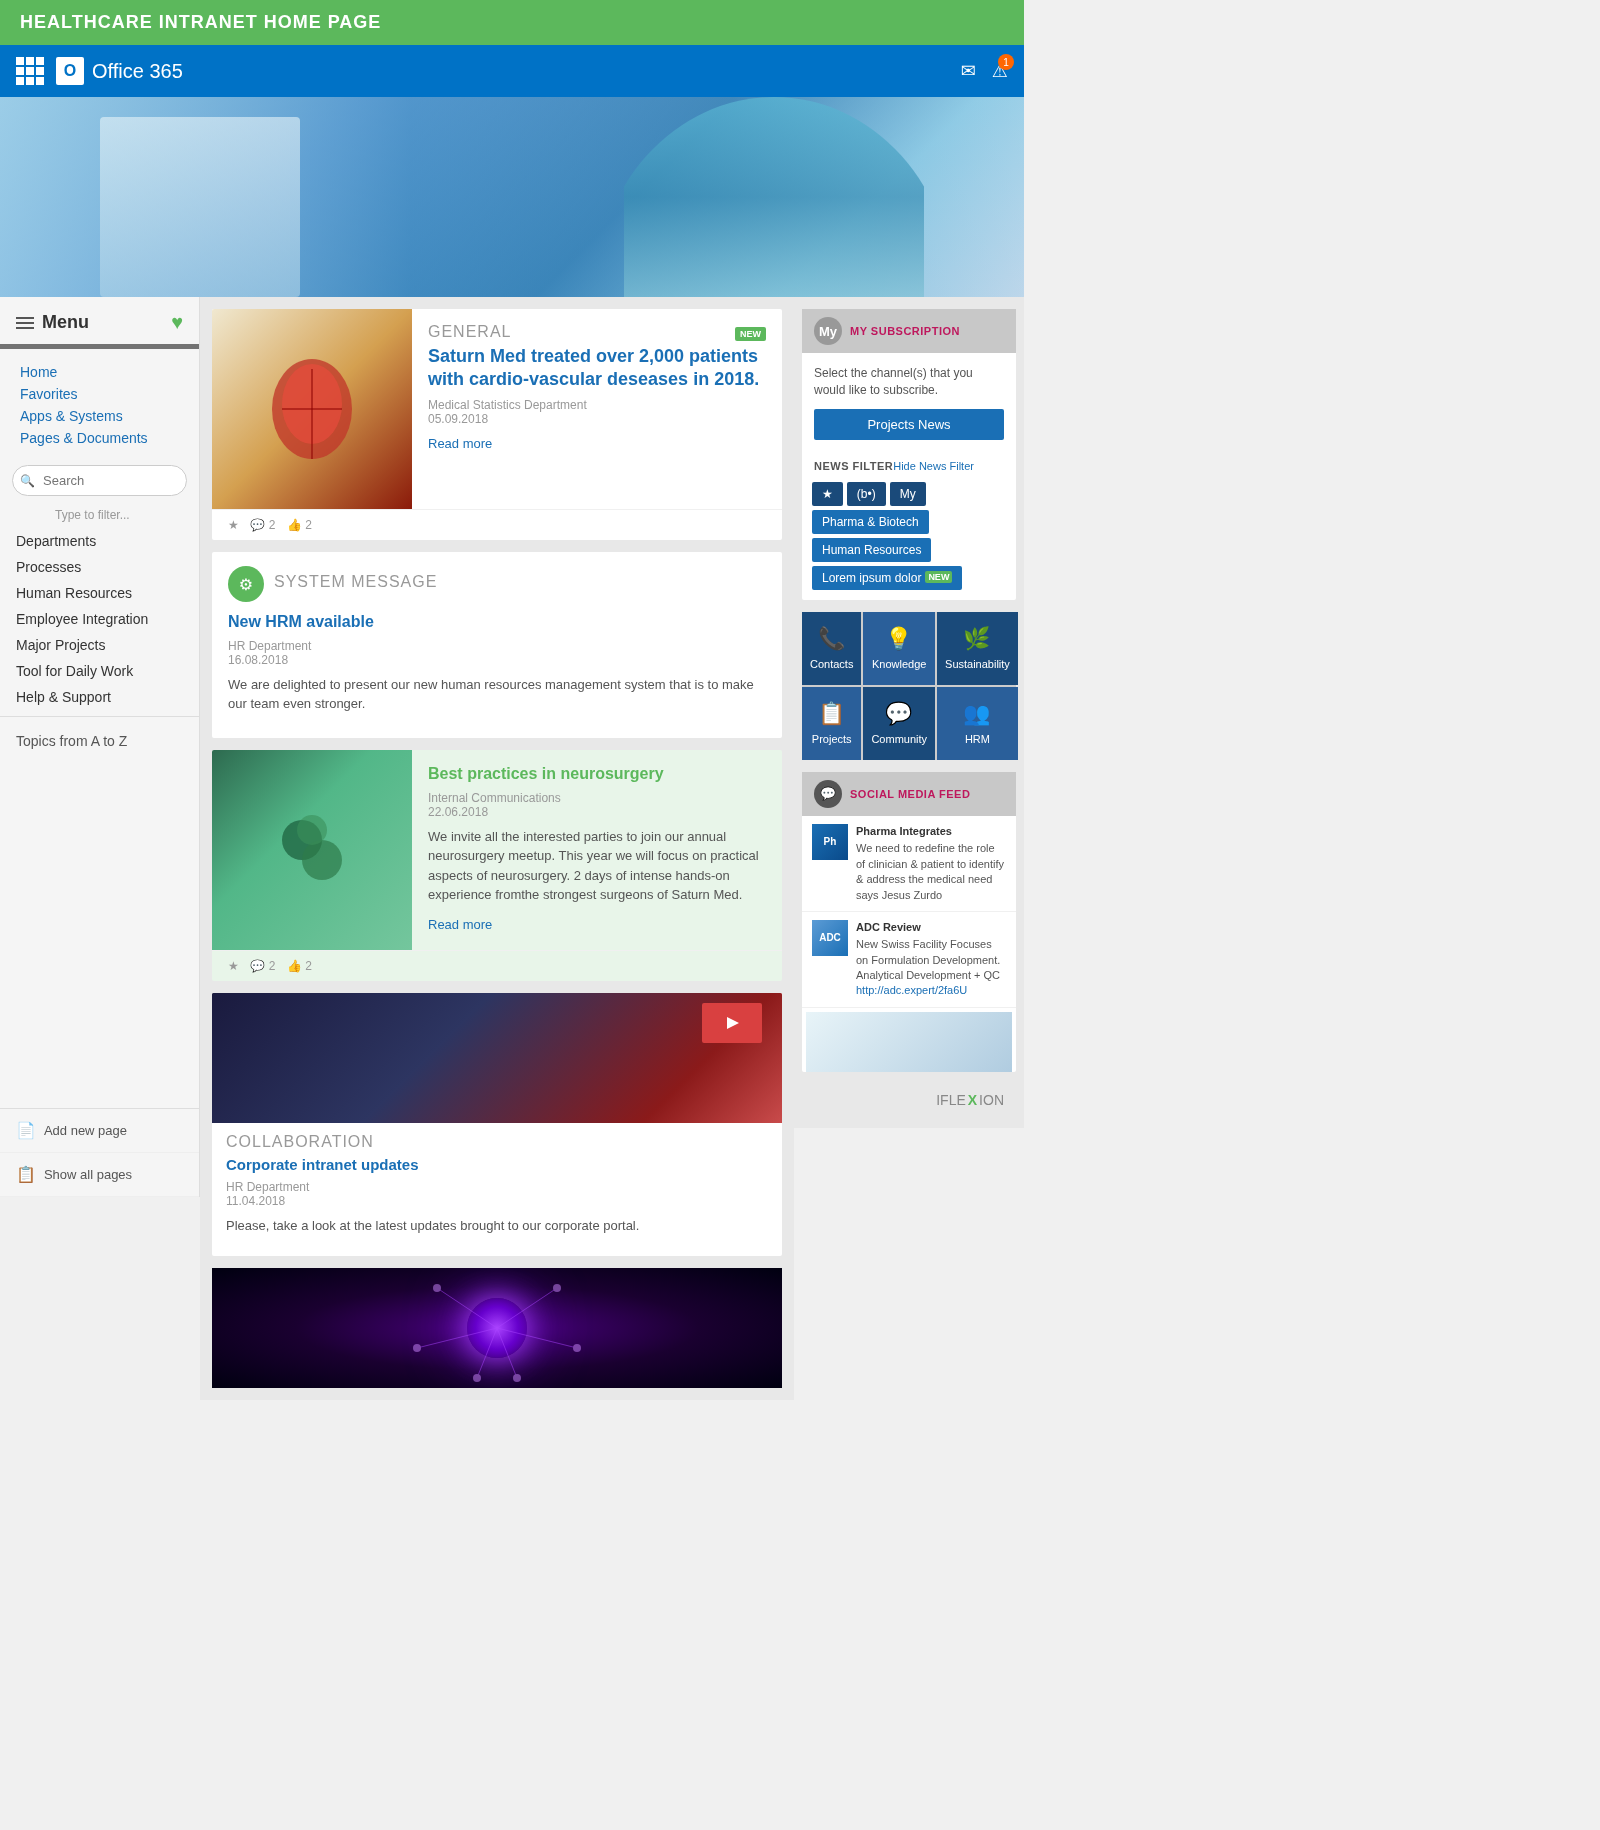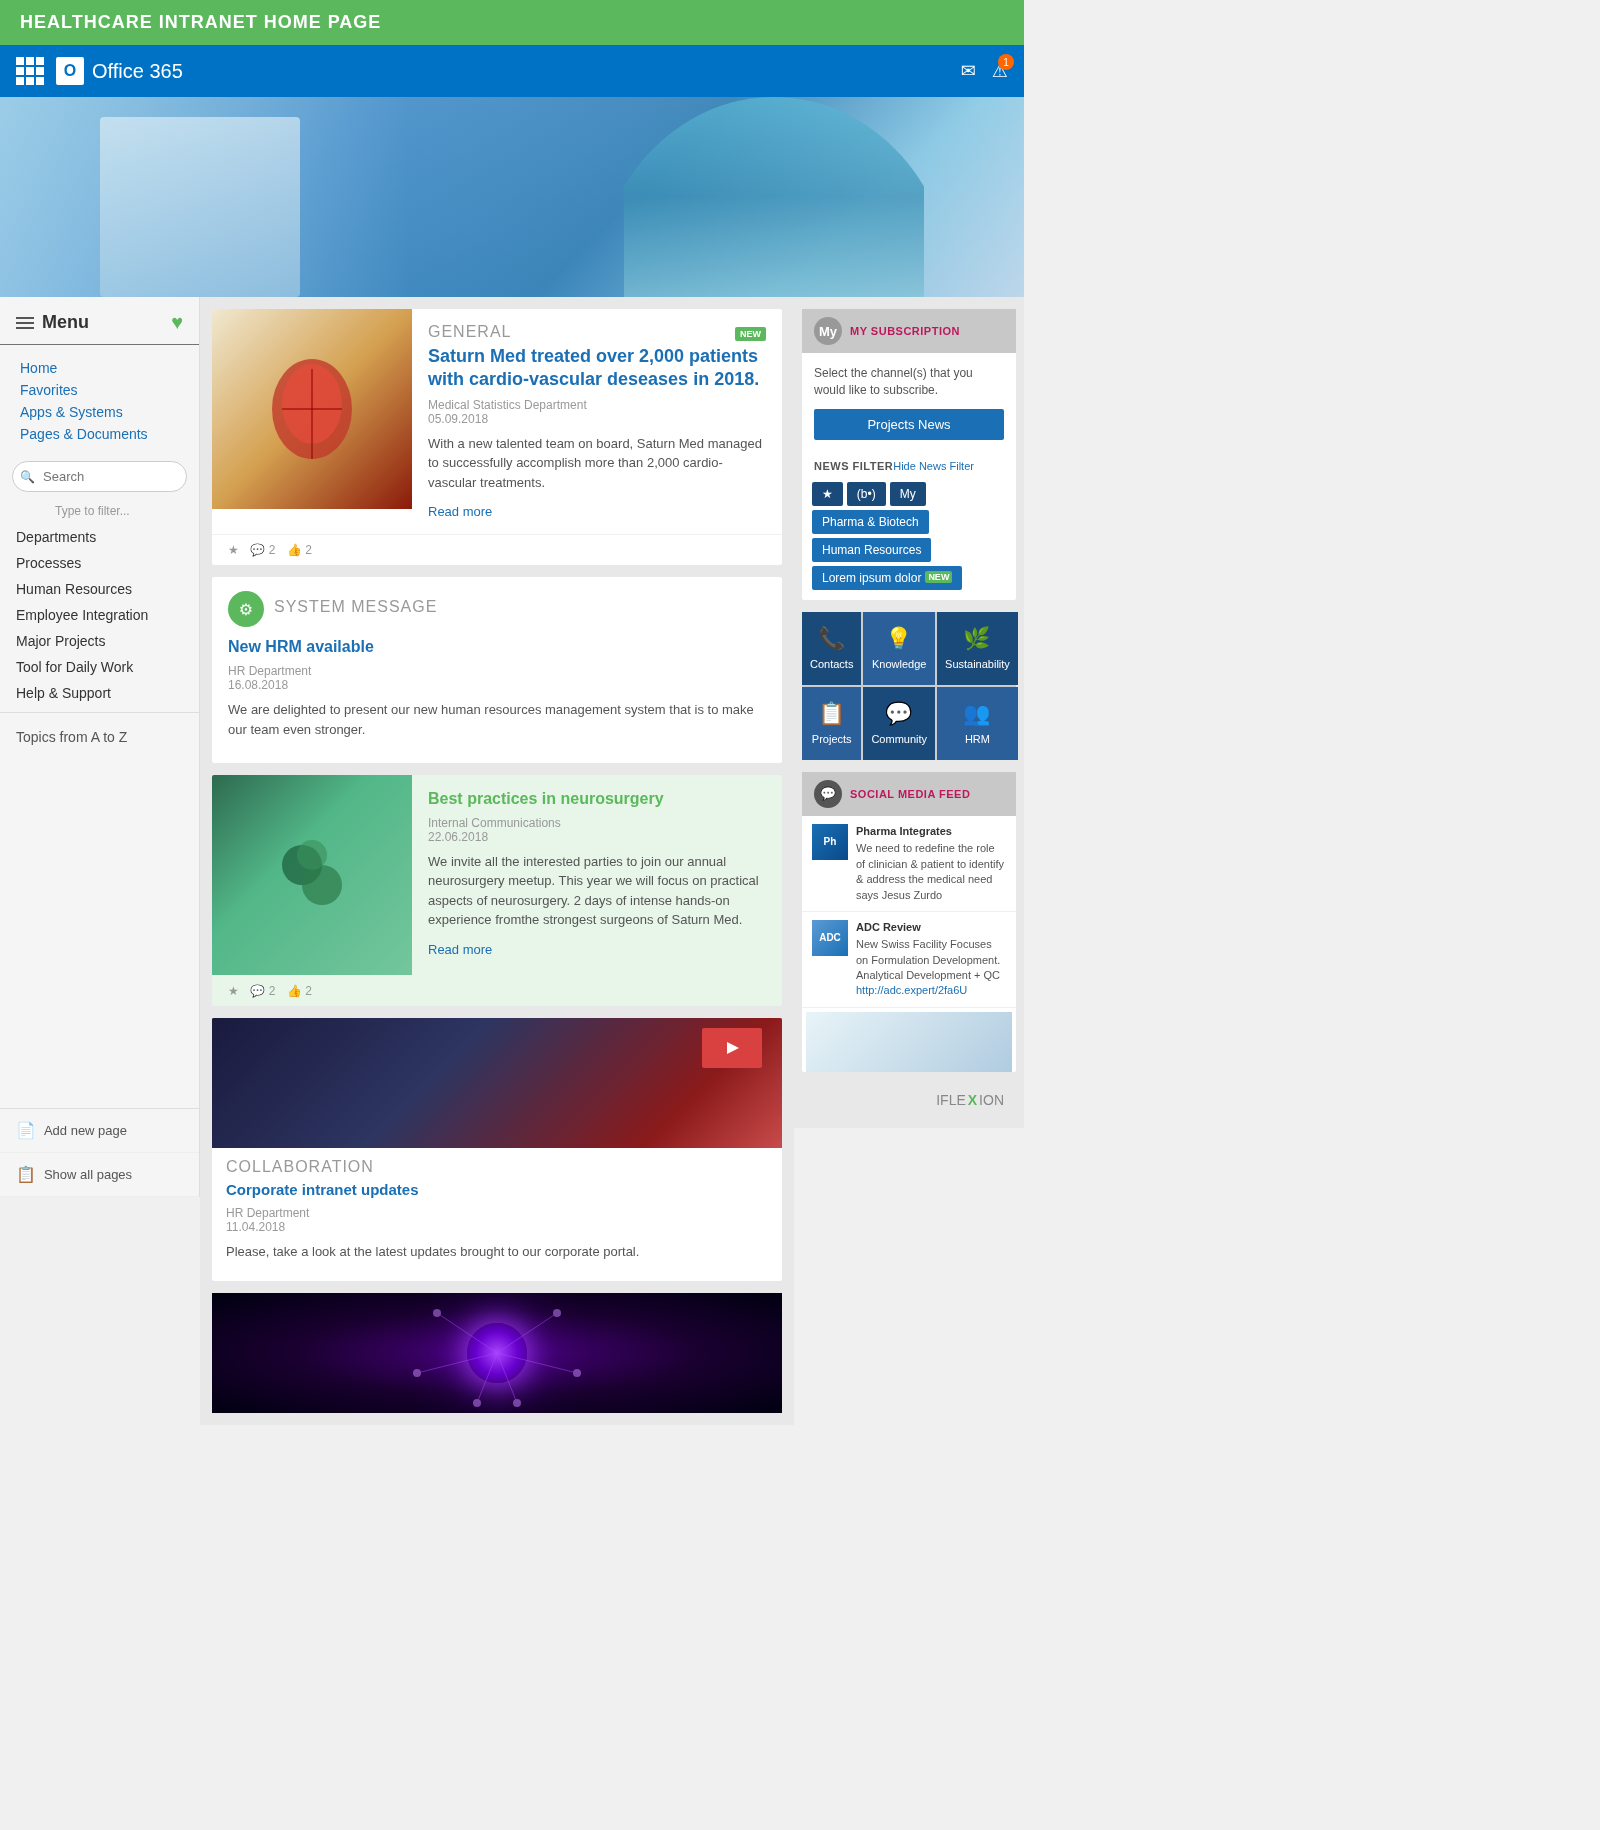--- a/index.html
+++ b/index.html
@@ -127,21 +127,21 @@
       min-height: 900px;
       padding-bottom: 20px;
       border-right: 1px solid #ddd;
       position: relative;
     }
     .sidebar-menu-header {
       display: flex;
       align-items: center;
       justify-content: space-between;
       padding: 14px 16px 10px;
-      border-bottom: 1px solid #737373;
+      border-bottom: 5px solid #737373;
     }
     .sidebar-menu-title {
       display: flex;
       align-items: center;
       gap: 8px;
       font-size: 18px;
       font-weight: bold;
       color: #333;
     }
     .hamburger-icon {
@@ -707,21 +707,20 @@
         <div class="news-body">
           <div style="display:flex;align-items:center;justify-content:space-between;">
             <span class="news-category">GENERAL</span>
             <span class="news-badge-new">NEW</span>
           </div>
           <div class="news-title">Saturn Med treated over 2,000 patients with cardio-vascular deseases in 2018.</div>
           <div class="news-meta">
             <span>Medical Statistics Department</span><br>
             <span>05.09.2018</span>
           </div>
-          <div class="news-excerpt">With a new talented team on board, Saturn Med managed to successfully accomplish more than 2,000 cardio-vascular treatments.</div>
           <a class="news-read-more">Read more</a>
         </div>
       </div>
       <div class="news-footer">
         <span>★</span>
         <div class="news-footer-item">
           <span>💬</span>
           <span>2</span>
         </div>
         <div class="news-footer-item">

